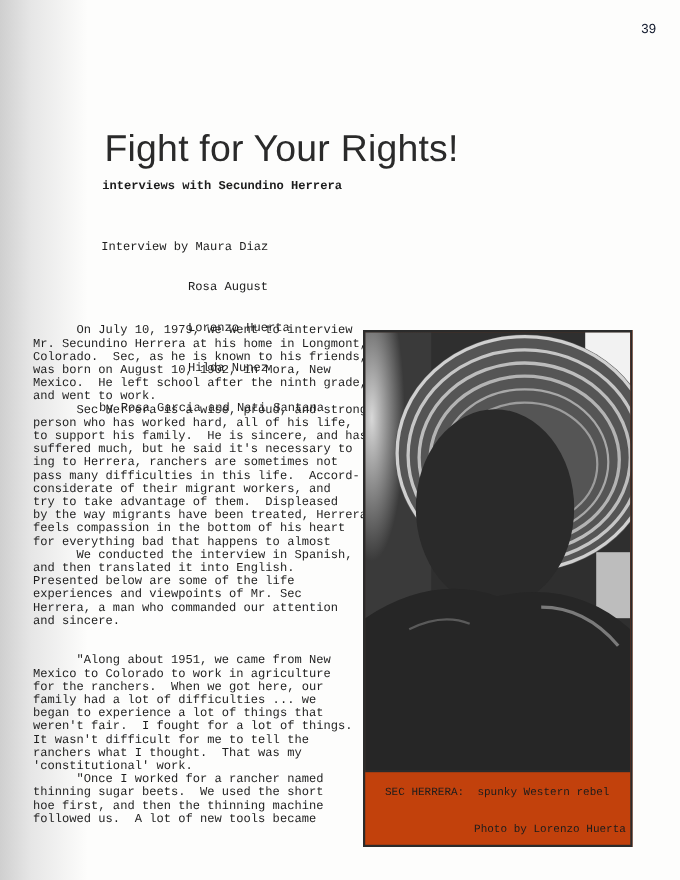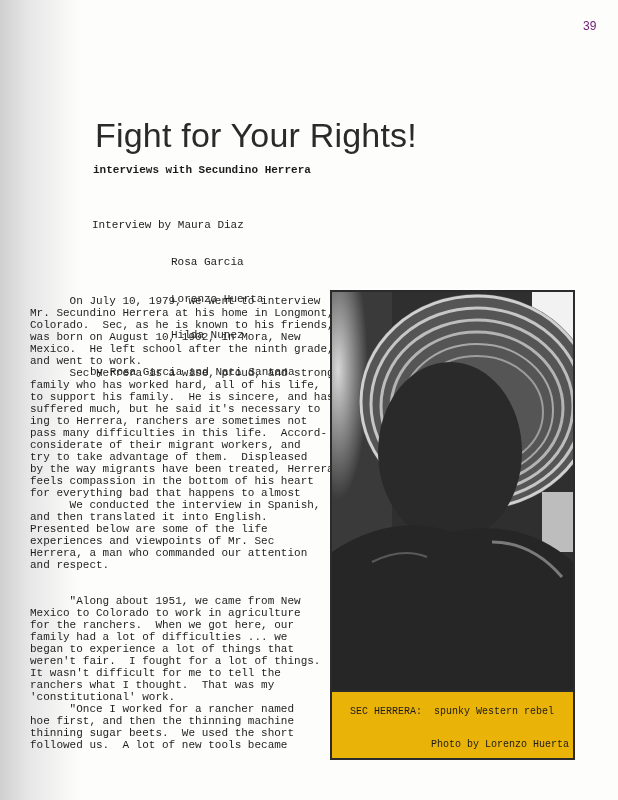--- a/index.html
+++ b/index.html
@@ -8,21 +8,21 @@
     background: #fdfdfc;
     font-family: "Liberation Mono", "DejaVu Sans Mono", monospace;
     color: #1c1c1c;
   }
   .page-shadow {
     position: absolute; left: 0; top: 0; width: 80px; height: 800px;
     background: linear-gradient(to right, #cfcfcf 0%, #e6e6e6 35%, rgba(253,253,252,0) 100%);
   }
   .page-number {
     position: absolute; top: 19px; left: 583px;
-    font-family: "Liberation Sans", sans-serif; font-size: 12px; color: #701a75;
+    font-family: "Liberation Sans", sans-serif; font-size: 12px; color: #0f172a;
   }
   .title {
     position: absolute; top: 116px; left: 95px;
     font-family: "Liberation Sans", sans-serif; font-size: 34px; font-weight: normal;
     color: #2a2a2a; letter-spacing: 0.2px; margin: 0; white-space: nowrap;
   }
   .subtitle {
     position: absolute; top: 164px; left: 93px; font-size: 11px; font-weight: bold;
     white-space: pre;
   }
@@ -32,22 +32,22 @@
   }
   .credits .indent { padding-left: 79px; }
   .credits .writtenby { margin-left: -2px; }
   .body-col {
     position: absolute; top: 295px; left: 30px; width: 300px;
     font-size: 11px; line-height: 12px; color: #1e1e1e;
   }
   .body-col p { margin: 0; white-space: pre; }
   .body-col .gap { height: 24px; }
   .photo-frame {
-    position: absolute; left: 330px; top: 290px; width: 245px; height: 470px;
-    border: 2px solid #2b2b2b; box-sizing: border-box; background: #eab308;
+    position: absolute; left: 330px; top: 300px; width: 245px; height: 470px;
+    border: 2px solid #2b2b2b; box-sizing: border-box; background: #c2410c;
   }
   .photo {
     position: absolute; left: 0; top: 0; width: 241px; height: 398px; overflow: hidden;
     background: #2c2c2c;
   }
   .photo svg { display: block; }
   .caption {
     position: absolute; left: 0; top: 398px; width: 241px; height: 68px;
     border-top: 2px solid #2b2b2b; box-sizing: border-box;
     font-size: 10px;
@@ -61,72 +61,72 @@
 <div class="page-shadow"></div>
 
 <div class="page-number">39</div>
 
 <h1 class="title">Fight for Your Rights!</h1>
 
 <div class="subtitle">interviews with Secundino Herrera</div>
 
 <div class="credits">
   <div>Interview by Maura Diaz</div>
-  <div class="indent">Rosa Garcia</div>
+  <div class="indent">Rosa August</div>
   <div class="indent">Lorenzo Huerta</div>
   <div class="indent">Hilda Nunez</div>
   <div class="writtenby">by Rosa Garcia and Nati Santana</div>
 </div>
 
 <div class="body-col">
   <div>
     <p>      On July 10, 1979, we went to interview</p>
     <p>Mr. Secundino Herrera at his home in Longmont,</p>
     <p>Colorado.  Sec, as he is known to his friends,</p>
     <p>was born on August 10, 1902, in Mora, New</p>
     <p>Mexico.  He left school after the ninth grade,</p>
     <p>and went to work.</p>
   </div>
   <div>
     <p>      Sec Herrera is a wise, proud, and strong</p>
-    <p>family who has worked hard, all of his life,</p>
+    <p>person who has worked hard, all of his life,</p>
     <p>to support his family.  He is sincere, and has</p>
     <p>suffered much, but he said it's necessary to</p>
     <p>ing to Herrera, ranchers are sometimes not</p>
     <p>pass many difficulties in this life.  Accord-</p>
     <p>considerate of their migrant workers, and</p>
     <p>try to take advantage of them.  Displeased</p>
     <p>by the way migrants have been treated, Herrera</p>
     <p>feels compassion in the bottom of his heart</p>
     <p>for everything bad that happens to almost</p>
   </div>
   <div>
     <p>      We conducted the interview in Spanish,</p>
     <p>and then translated it into English.</p>
     <p>Presented below are some of the life</p>
     <p>experiences and viewpoints of Mr. Sec</p>
     <p>Herrera, a man who commanded our attention</p>
-    <p>and respect.</p>
+    <p>and sincere.</p>
   </div>
   <div class="gap"></div>
   <div>
     <p>      "Along about 1951, we came from New</p>
     <p>Mexico to Colorado to work in agriculture</p>
     <p>for the ranchers.  When we got here, our</p>
     <p>family had a lot of difficulties ... we</p>
     <p>began to experience a lot of things that</p>
     <p>weren't fair.  I fought for a lot of things.</p>
     <p>It wasn't difficult for me to tell the</p>
     <p>ranchers what I thought.  That was my</p>
     <p>'constitutional' work.</p>
   </div>
   <div>
     <p>      "Once I worked for a rancher named</p>
+    <p>thinning sugar beets.  We used the short</p>
     <p>hoe first, and then the thinning machine</p>
-    <p>thinning sugar beets.  We used the short</p>
     <p>followed us.  A lot of new tools became</p>
   </div>
 </div>
 
 <div class="photo-frame">
   <div class="photo" title="Black-and-white portrait of Sec Herrera wearing a wide straw hat">
     <svg width="241" height="398" viewBox="0 0 241 398">
       <defs>
         <radialGradient id="bgGlow" cx="0.1" cy="0.3" r="0.5">
           <stop offset="0" stop-color="#d8d8d8"></stop>

